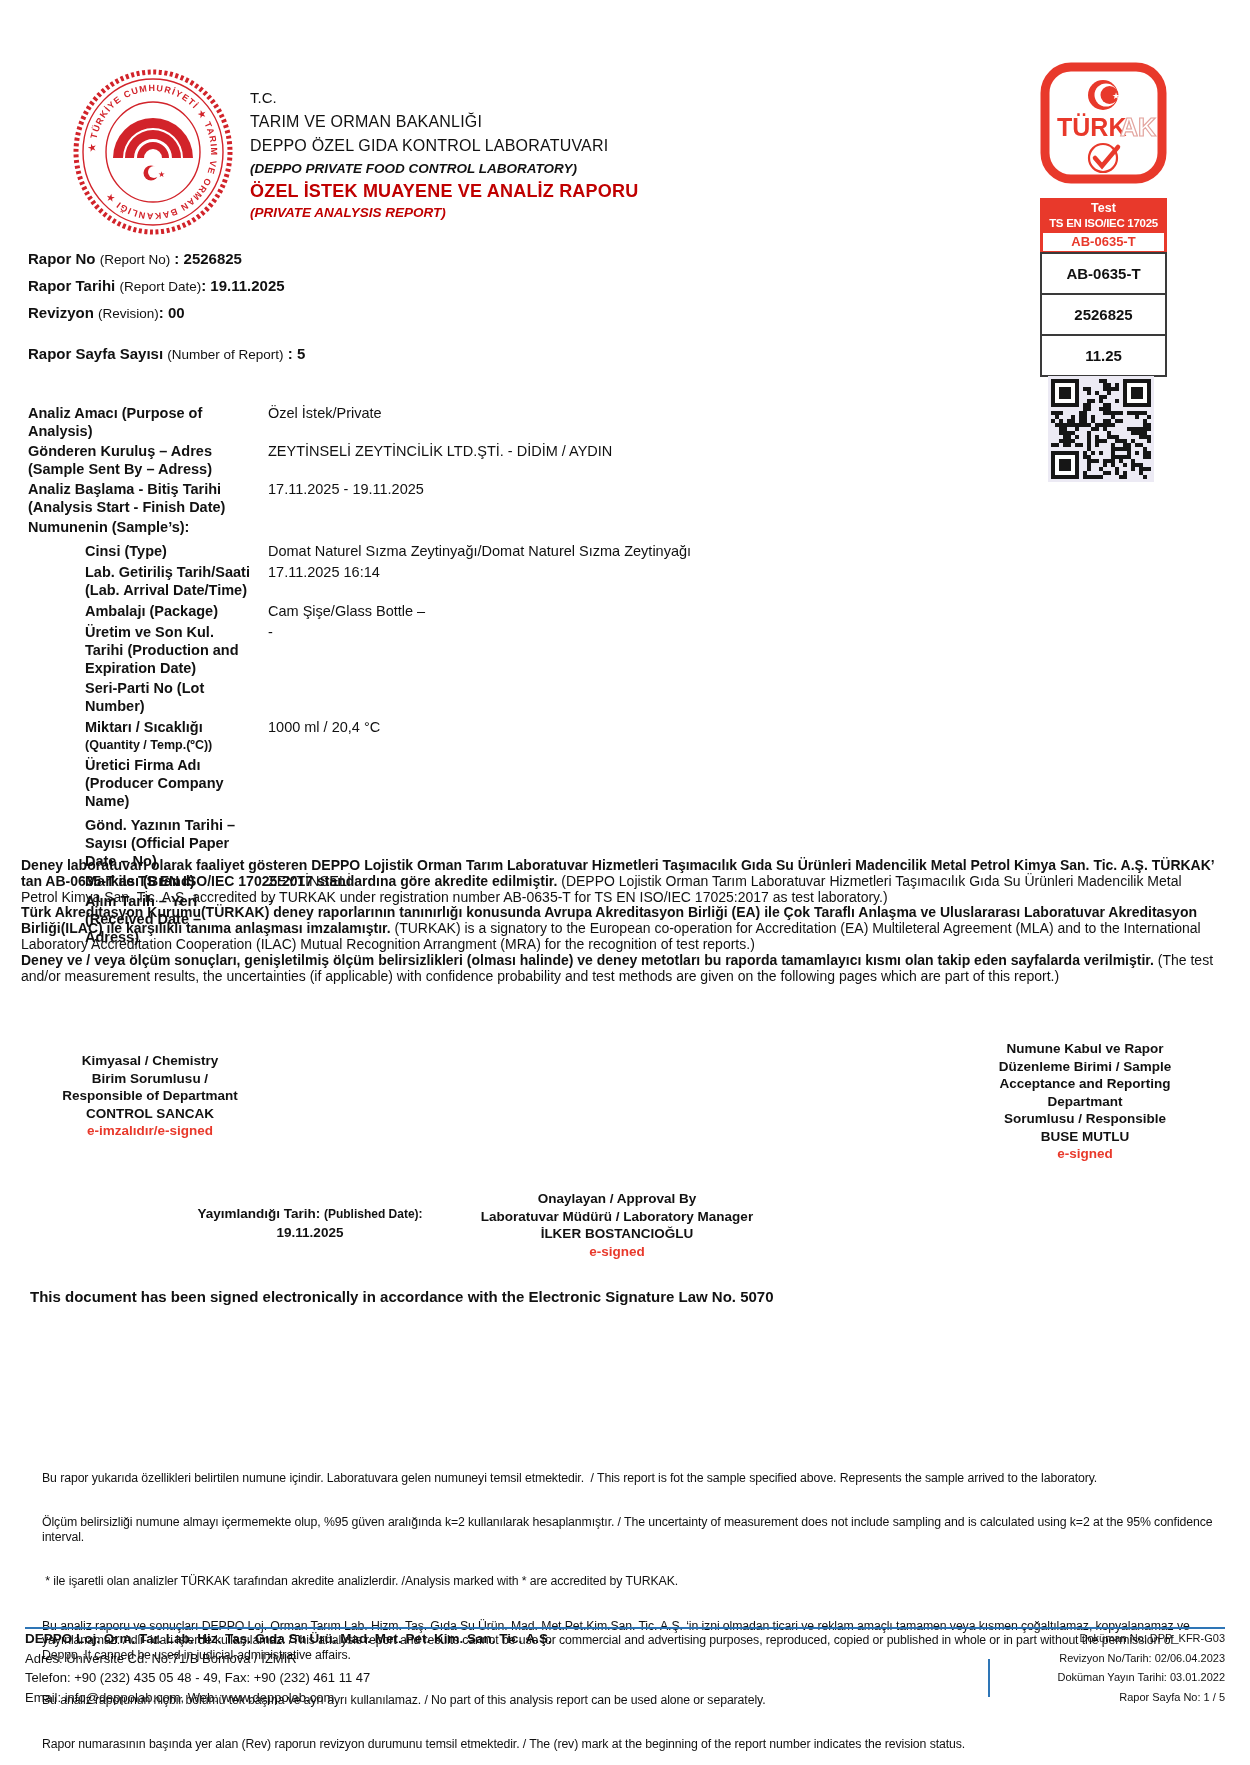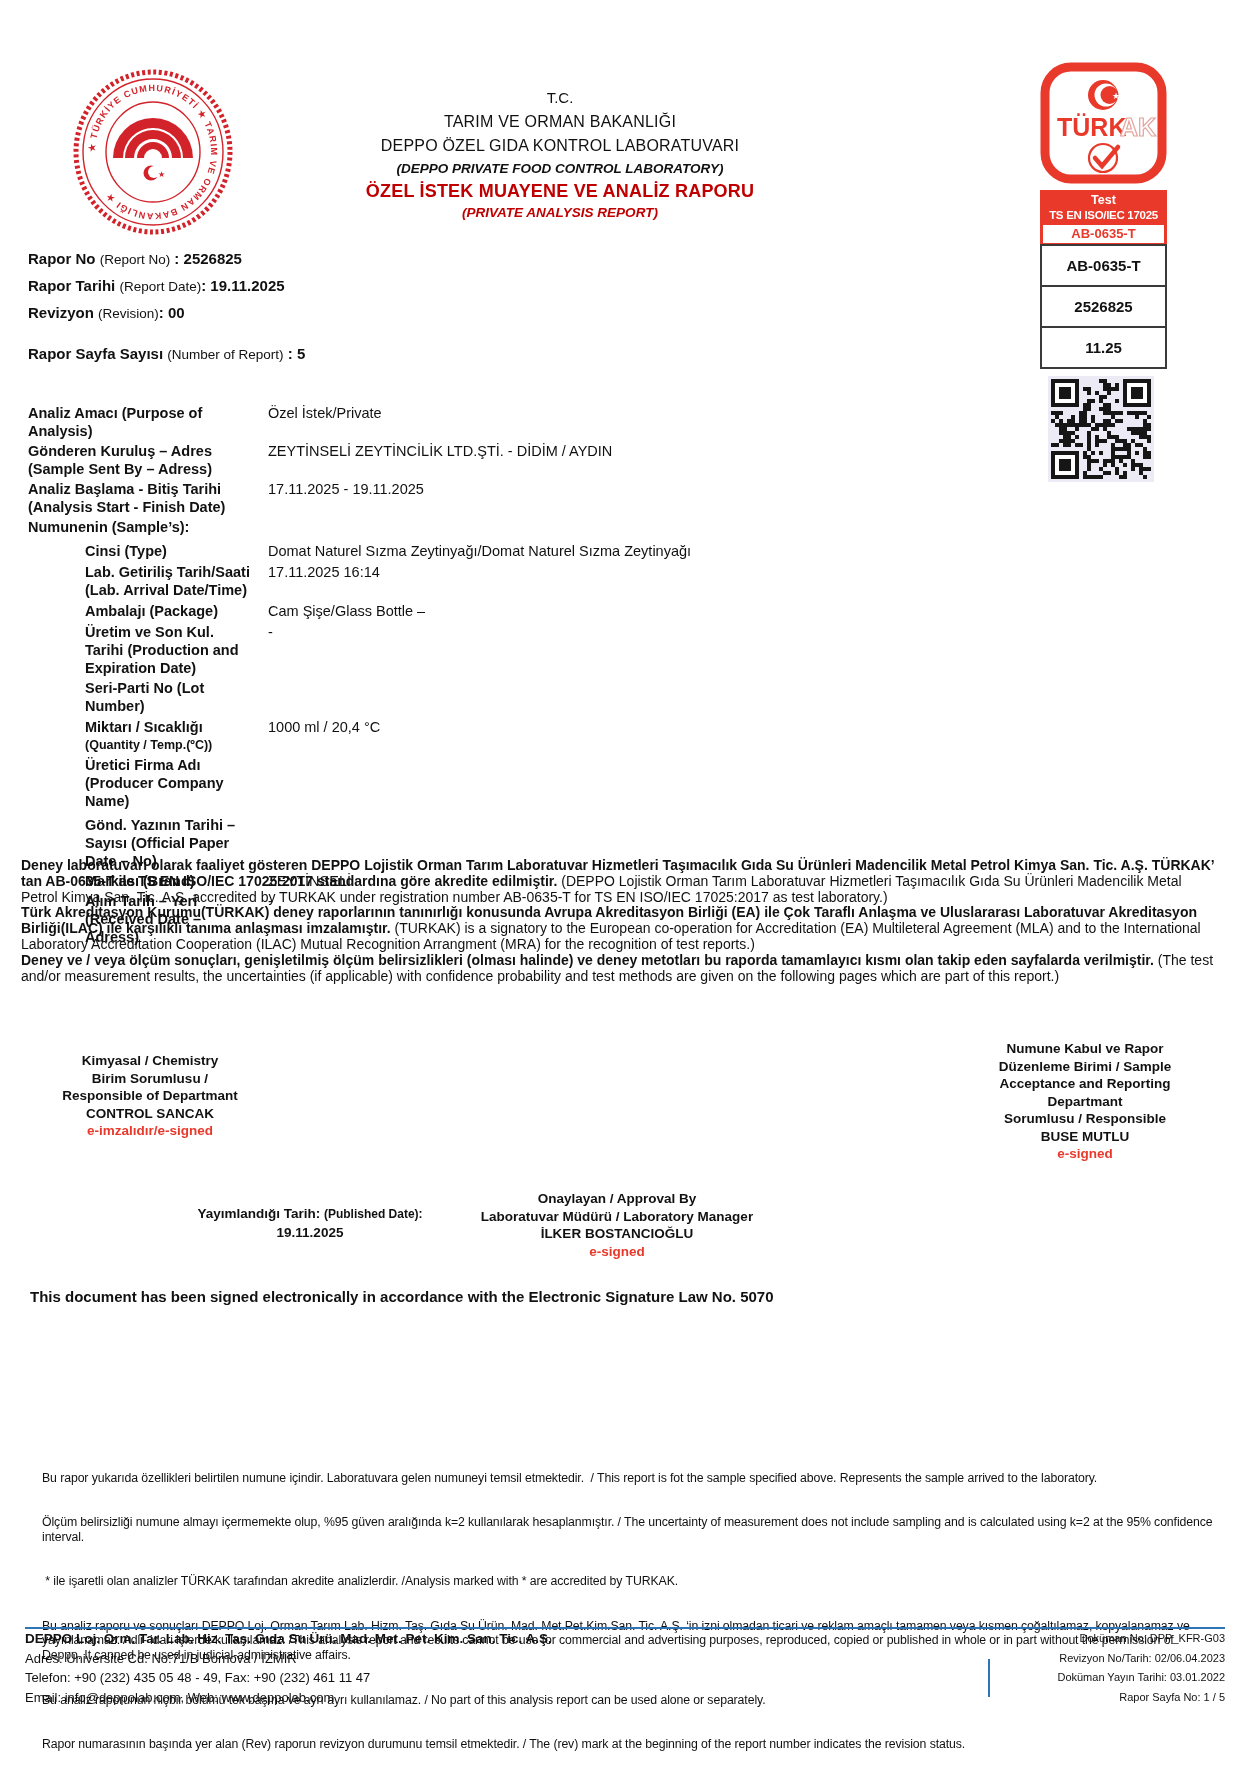--- a/index.html
+++ b/index.html
@@ -2,29 +2,29 @@
 <html><head>
 <meta charset="utf-8">
 <style>
   *{margin:0;padding:0;box-sizing:border-box}
   html,body{background:#fff}
   .page{width:1250px;height:1765px;position:relative;background:#fff;
         font-family:"Liberation Sans",sans-serif;color:#111;overflow:hidden;margin:0 auto;
         outline:1px solid #d8d8d8}
   
   .emblem{position:absolute;left:70px;top:66px;width:166px;height:172px}
-  .header-center{position:absolute;left:250px;top:86px;width:620px;text-align:center;line-height:24px}
+  .header-center{position:absolute;left:250px;top:86px;width:620px;line-height:24px}
   .hc-tc{font-size:15px}
   .hc-ministry,.hc-lab{font-size:16px;letter-spacing:.2px}
   .hc-lab-en{font-size:13.5px;font-style:italic;font-weight:bold;line-height:21px}
   .hc-title{font-size:18px;font-weight:bold;color:#c00000;line-height:25px;letter-spacing:.2px}
   .hc-title-en{font-size:13.5px;font-weight:bold;font-style:italic;color:#c00000;line-height:18px}
   
   .turkak-col{position:absolute;left:1040px;top:62px;width:127px}
-  .turkak-banner{background:#e8392b;color:#fff;text-align:center;font-weight:bold;padding:3px 3px 3px;margin-top:2px}
+  .turkak-banner{background:#e8392b;color:#fff;text-align:center;font-weight:bold;padding:3px 3px 3px;margin-top:10px}
   .tb1{font-size:12.5px;line-height:15px}
   .tb2{font-size:11.5px;line-height:15px;letter-spacing:-.3px}
   .tb3{background:#fff;color:#e8392b;font-size:13px;line-height:16px;margin-top:2px;border:1px solid #fff}
   .tk-cell{border:2px solid #3a3a3a;background:#fff;text-align:center;font-weight:bold;font-size:15px;
            height:43px;line-height:40px;margin-top:-2px}
   .tk-cell:first-of-type{margin-top:4px}
   .qr-box{position:absolute;left:1048px;top:376px;width:106px;height:106px;background:#eceaf4;padding:3px}
   
   .report-info{position:absolute;left:28px;top:246px;font-size:15px;line-height:26px}
   .ri-row .b{font-weight:bold}

